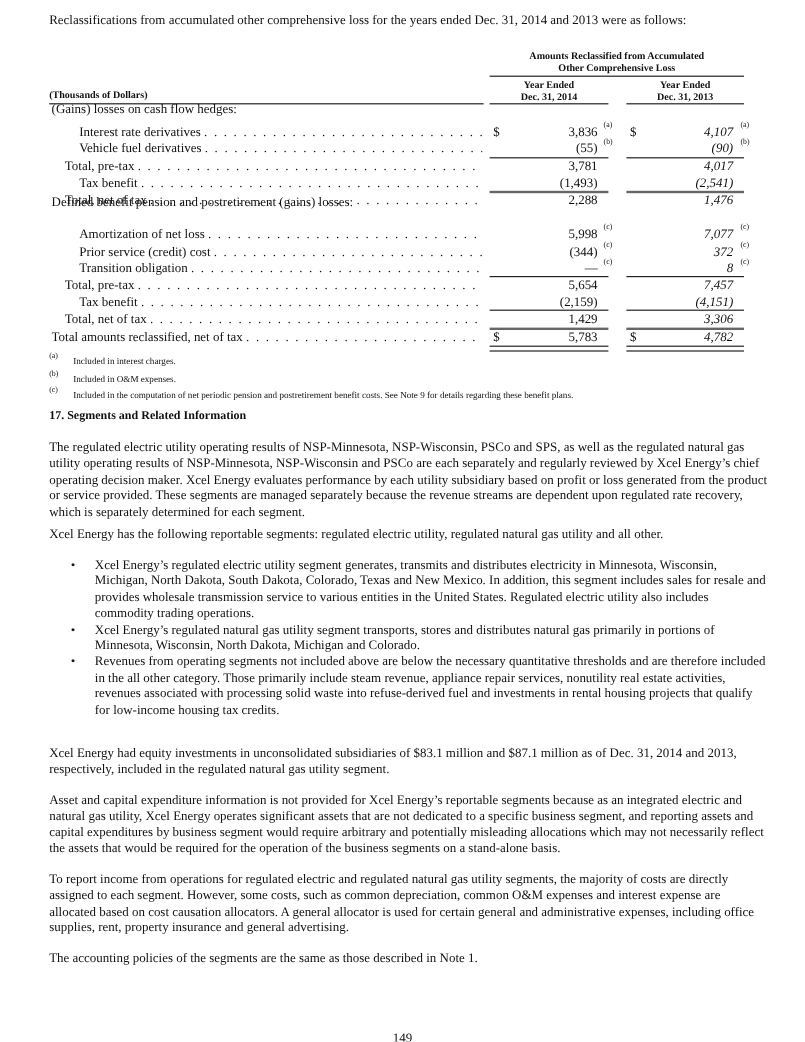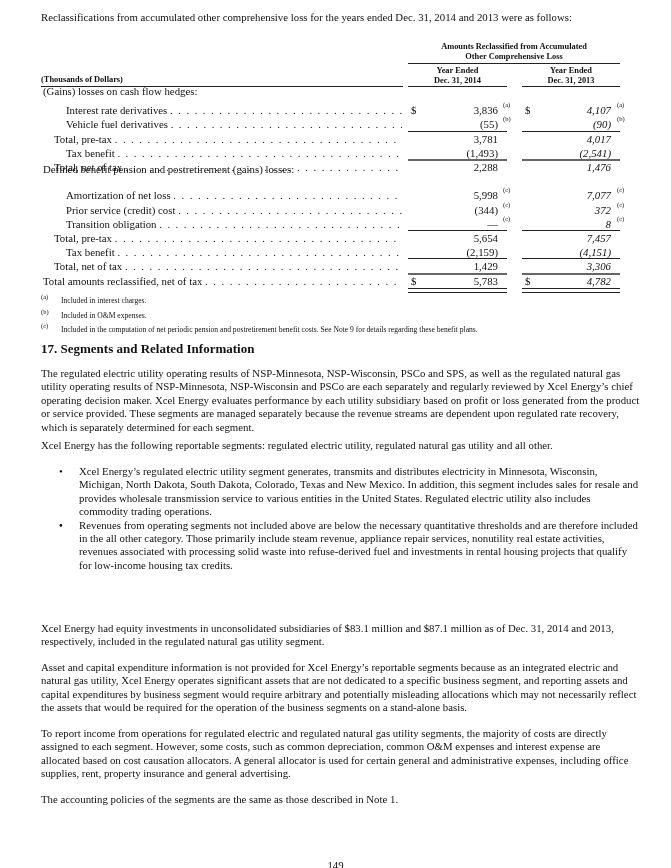--- a/index.html
+++ b/index.html
@@ -36,21 +36,21 @@
   .uline { position: absolute; height: 1px; background: #222; }
   .uline.c1 { left: 408px; width: 99px; }
   .uline.c2 { left: 522px; width: 98px; }
   .dbl { height: 3px; border-top: 1px solid #222; border-bottom: 1px solid #222; background: transparent; }
   .thick { height: 2px; background: #666; }
 
   .footnote { left: 41px; font-size: 7.6px; }
   .footnote .mark { position: absolute; left: 0; top: -3px; font-size: 6.5px; }
   .footnote .ftext { position: absolute; left: 20px; white-space: nowrap; }
 
-  .section-title { left: 41px; top: 341px; font-weight: bold; font-size: 13px; }
+  .section-title { left: 41px; top: 341px; font-weight: bold; font-size: 10px; }
   .para { left: 41px; width: 600px; font-size: 10.8px; line-height: 13.4px; }
   .bullets { left: 41px; width: 600px; font-size: 10.8px; line-height: 13.4px; }
   .bullet { position: relative; padding-left: 38px; }
   .bullet .bdot { position: absolute; left: 18px; top: 0; }
   .pagenum { left: 0; width: 671px; text-align: center; top: 859px; font-size: 10.8px; }
 </style>
 </head>
 <body>
 
 <p class="abs intro">Reclassifications from accumulated other comprehensive loss for the years ended Dec. 31, 2014 and 2013 were as follows:</p>
@@ -181,21 +181,21 @@
       <span class="mark">(c)</span>
       <span class="ftext">Included in the computation of net periodic pension and postretirement benefit costs.  See Note 9 for details regarding these benefit plans.</span>
     </div>
   </div>
 
 <div class="abs section-title">17.  Segments and Related Information</div>
 <p class="abs para" style="top:367px">The regulated electric utility operating results of NSP-Minnesota, NSP-Wisconsin, PSCo and SPS, as well as the regulated natural gas utility operating results of NSP-Minnesota, NSP-Wisconsin and PSCo are each separately and regularly reviewed by Xcel Energy’s chief operating decision maker.  Xcel Energy evaluates performance by each utility subsidiary based on profit or loss generated from the product or service provided.  These segments are managed separately because the revenue streams are dependent upon regulated rate recovery, which is separately determined for each segment.</p>
 <p class="abs para" style="top:439px">Xcel Energy has the following reportable segments: regulated electric utility, regulated natural gas utility and all other.</p>
 <div class="abs bullets" style="top:465px">
   <div class="bullet"><span class="bdot">•</span><span>Xcel Energy’s regulated electric utility segment generates, transmits and distributes electricity in Minnesota, Wisconsin, Michigan, North Dakota, South Dakota, Colorado, Texas and New Mexico.  In addition, this segment includes sales for resale and provides wholesale transmission service to various entities in the United States.  Regulated electric utility also includes commodity trading operations.</span></div>
-  <div class="bullet"><span class="bdot">•</span></div>
+  <div class="bullet"><span class="bdot">•</span><span>Xcel Energy’s regulated natural gas utility segment transports, stores and distributes natural gas primarily in portions of Minnesota, Wisconsin, North Dakota, Michigan and Colorado.</span></div>
   <div class="bullet"><span class="bdot">•</span><span>Revenues from operating segments not included above are below the necessary quantitative thresholds and are therefore included in the all other category.  Those primarily include steam revenue, appliance repair services, nonutility real estate activities, revenues associated with processing solid waste into refuse-derived fuel and investments in rental housing projects that qualify for low-income housing tax credits.</span></div>
 </div>
 <p class="abs para" style="top:622px">Xcel Energy had equity investments in unconsolidated subsidiaries of $83.1 million and $87.1 million as of Dec. 31, 2014 and 2013, respectively, included in the regulated natural gas utility segment.</p>
 <p class="abs para" style="top:661px">Asset and capital expenditure information is not provided for Xcel Energy’s reportable segments because as an integrated electric and natural gas utility, Xcel Energy operates significant assets that are not dedicated to a specific business segment, and reporting assets and capital expenditures by business segment would require arbitrary and potentially misleading allocations which may not necessarily reflect the assets that would be required for the operation of the business segments on a stand-alone basis.</p>
 <p class="abs para" style="top:727px">To report income from operations for regulated electric and regulated natural gas utility segments, the majority of costs are directly assigned to each segment.  However, some costs, such as common depreciation, common O&amp;M expenses and interest expense are allocated based on cost causation allocators.  A general allocator is used for certain general and administrative expenses, including office supplies, rent, property insurance and general advertising.</p>
 <p class="abs para" style="top:793px">The accounting policies of the segments are the same as those described in Note 1.</p>
 
 <div class="abs pagenum">149</div>
 
 </body></html>

